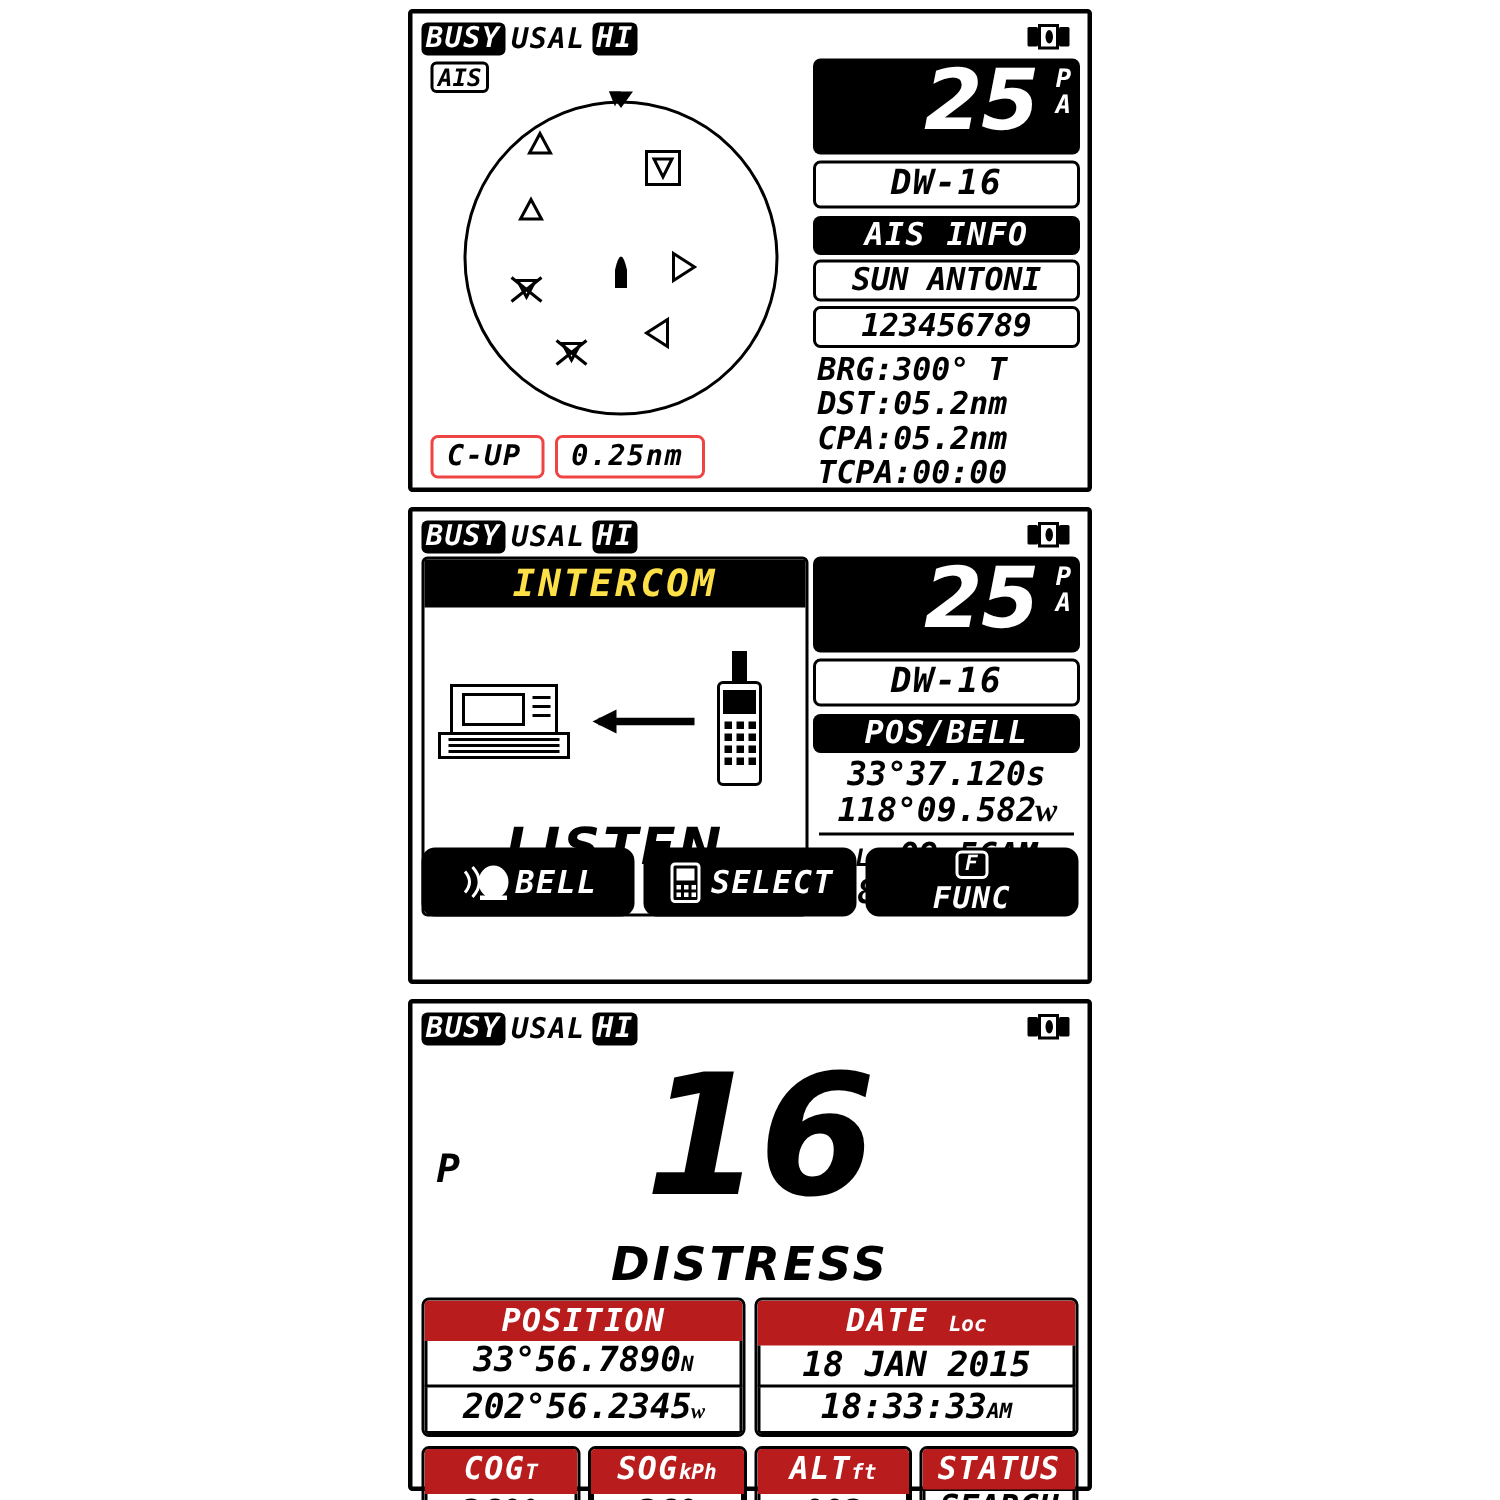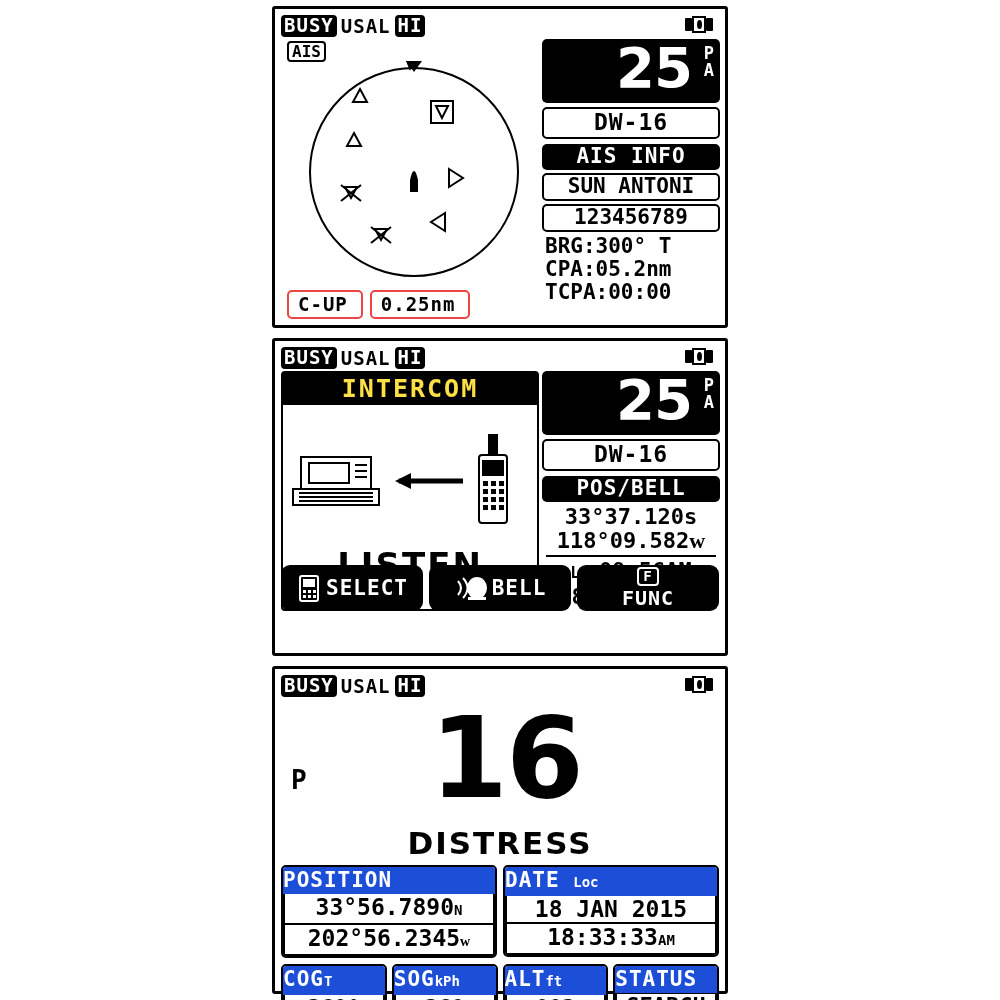--- a/index.html
+++ b/index.html
@@ -6,20 +6,21 @@
   html, body {
     margin: 0; padding: 0;
     width: 1000px; height: 1000px;
     background: #ffffff;
     font-family: "DejaVu Sans Mono", monospace;
   }
   .page {
     width: 1000px; height: 888px;
     position: relative;
     background: #fff;
+    font-style: italic;
   }
   .screen {
     position: absolute;
     left: 272px;
     width: 456px;
     border: 3px solid #000;
     background: #fff;
     border-radius: 3px;
   }
   #screen-ais   { top: 6px;   height: 322px; }
@@ -166,21 +167,21 @@
     font-family: "DejaVu Sans", sans-serif; letter-spacing: -2px; padding-left: 12px;
   }
   .dist-word {
     text-align: center; font-size: 31px; font-weight: bold;
     letter-spacing: 2px; font-family: "DejaVu Sans", sans-serif;
     line-height: 32px;
   }
   .grid2 { display: flex; gap: 6px; margin: 6px 6px 0 6px; }
   .cell { flex: 1; }
   .cell-hdr {
-    background: #1d4ed8; color: #fff; 
+    background: #b91c1c; color: #fff; text-align: center;
     font-size: 21px; font-weight: bold; letter-spacing: 1px;
     border-radius: 5px; line-height: 24px; padding: 1px 0 2px 0;
   }
   .cell-hdr .sm { font-size: 14px; letter-spacing: 0; }
   .cell-val {
     border: 2px solid #000; border-top: none;
     text-align: center; font-size: 23px; font-weight: bold;
     line-height: 26px; letter-spacing: 0px; white-space: nowrap;
   }
   .cell-val .sm { font-size: 14px; }
@@ -255,20 +256,21 @@
             <div>P</div>
             <div>A</div>
           </div>
         </div>
         <div class="chan-name">DW-16</div>
         <div class="hdr-blk">AIS INFO</div>
         <div class="info-line">SUN ANTONI</div>
         <div class="info-line">123456789</div>
         <div class="info-rows">
           <div>BRG:300° T</div>
+          <div>DST:05.2nm</div>
           <div>CPA:05.2nm</div>
           <div>TCPA:00:00</div>
         </div>
       </div>
     </div>
   </div>
 
   <div class="screen" id="screen-icom">
     <div class="statusbar">
       <span class="pill">BUSY</span>
@@ -346,45 +348,45 @@
           <div class="sep-line"></div>
           <div>
             <span style="font-size:16px">Loc</span><span>09:56AM</span>
           </div>
           <div>18 JAN 2015</div>
         </div>
       </div>
 
       <div class="soft-row">
         <div class="soft-key">
+          <svg width="34" height="30" viewBox="0 0 34 30">
+            <g stroke="#fff" stroke-width="2" fill="none">
+              <path d="M4 8 q6 7 0 14"></path>
+                <path d="M9 5 q9 10 0 20"></path>
+              <ellipse cx="23" cy="15" rx="9" ry="10" fill="#fff"></ellipse>
+            </g>
+            <rect x="14" y="24" width="18" height="3" fill="#fff"></rect>
+          </svg>
+          <span>BELL</span>
+        </div>
+        <div class="soft-key">
           <svg width="26" height="30" viewBox="0 0 26 30">
             <rect x="4" y="3" width="18" height="25" rx="2" fill="none" stroke="#fff" stroke-width="2"></rect>
             <rect x="7" y="6" width="12" height="8" fill="#fff"></rect>
             <g fill="#fff">
               <rect x="7" y="17" width="3" height="3"></rect>
                 <rect x="12" y="17" width="3" height="3"></rect>
                 <rect x="17" y="17" width="3" height="3"></rect>
               <rect x="7" y="22" width="3" height="3"></rect>
                 <rect x="12" y="22" width="3" height="3"></rect>
                 <rect x="17" y="22" width="3" height="3"></rect>
             </g>
           </svg>
           <span>SELECT</span>
         </div>
-        <div class="soft-key">
-          <svg width="34" height="30" viewBox="0 0 34 30">
-            <g stroke="#fff" stroke-width="2" fill="none">
-              <path d="M4 8 q6 7 0 14"></path>
-                <path d="M9 5 q9 10 0 20"></path>
-              <ellipse cx="23" cy="15" rx="9" ry="10" fill="#fff"></ellipse>
-            </g>
-            <rect x="14" y="24" width="18" height="3" fill="#fff"></rect>
-          </svg>
-          <span>BELL</span>
-        </div>
         <div class="soft-key" style="flex-direction:column; gap:0">
           <span style="border:2px solid #fff;border-radius:4px;font-size:14px;line-height:15px;padding:0 4px;font-weight:bold;">F</span>
           <span style="font-size:20px">FUNC</span>
         </div>
       </div>
     </div>
   </div>
 
   <div class="screen" id="screen-dist">
     <div class="statusbar">

